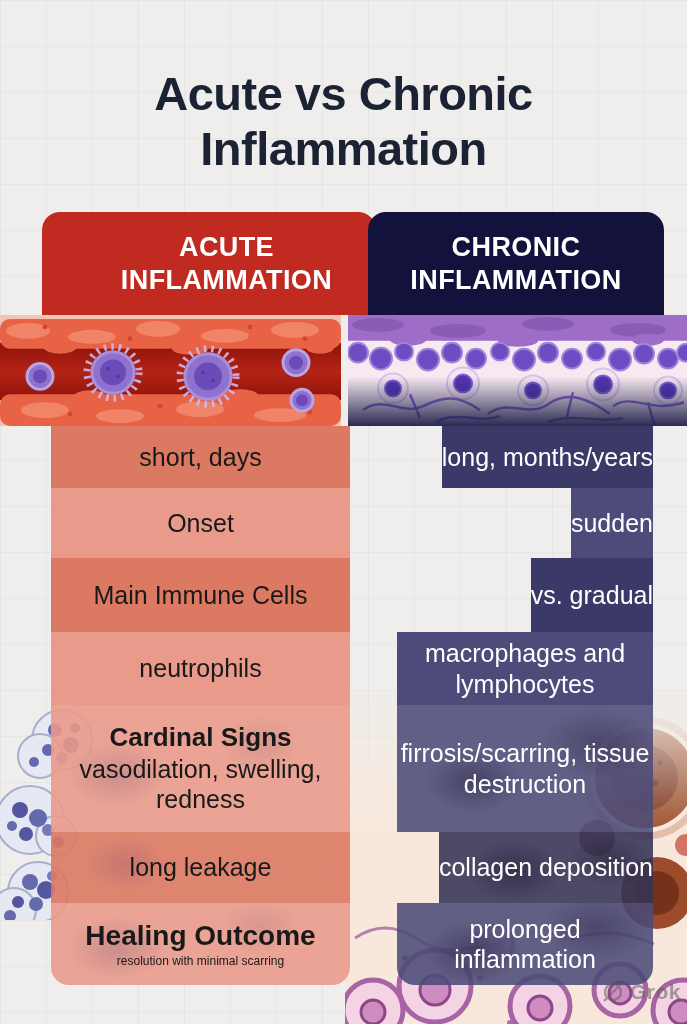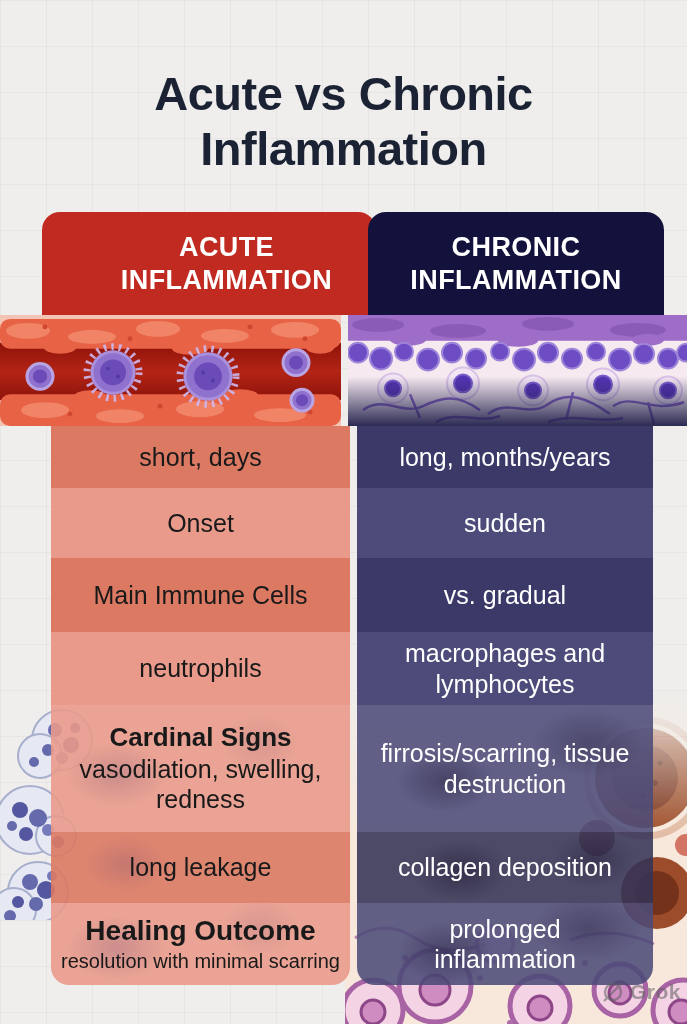--- a/index.html
+++ b/index.html
@@ -32,33 +32,33 @@
   .header{
     position:absolute;top:212px;height:103px;z-index:3;
     display:flex;flex-direction:column;align-items:center;justify-content:center;
     color:#fff;font-size:27px;font-weight:700;line-height:1.22;letter-spacing:.4px;
     border-radius:18px 18px 0 0;text-align:center;
   }
   .header-acute{left:42px;width:299px;background:var(--acute-header,#c02a20);padding-left:35px;}
   .header-chronic{left:368px;width:296px;background:var(--chronic-header,#13123d);}
   .rows{position:absolute;top:426px;z-index:3;display:flex;flex-direction:column;padding-left:9px;}
   .rows-acute{left:42px;width:299px;color:#191919;}
-  .rows-chronic{left:348px;width:296px;color:#ffffff;}
+  .rows-chronic{left:348px;width:296px;color:#ffffff;align-items:flex-end;}
   .row{display:flex;flex-direction:column;align-items:center;justify-content:center;
        text-align:center;font-size:25px;line-height:1.22;}
   .rows .row:nth-child(1){height:62px}
   .rows .row:nth-child(2){height:70px}
   .rows .row:nth-child(3){height:74px}
   .rows .row:nth-child(4){height:73px}
   .rows .row:nth-child(5){height:127px}
   .rows .row:nth-child(6){height:71px}
   .rows .row:nth-child(7){height:82px;border-radius:0 0 18px 18px;}
   .row .txt{max-width:256px;}
   .row .heading{font-weight:700;font-size:26px;}
-  .row .sub{font-size:20px;line-height:1.25;max-width:286px;}
+  .row .sub{font-size:12px;line-height:1.25;max-width:286px;}
   .row .heading-lg{font-weight:700;font-size:28px;}
   
   .rows-acute .dark{background:var(--acute-row-dark,#dc7963);}
   .rows-acute .light{background:var(--acute-row-light,#e99a8b);}
   .rows-acute .light-t{background:
       radial-gradient(70px 45px at 22% 55%, rgba(96,62,110,.22), transparent 70%),
       radial-gradient(55px 40px at 70% 30%, rgba(96,62,110,.12), transparent 70%),
       rgba(233,154,139,.9);}
   .rows-acute .dark-t{background:
       radial-gradient(60px 40px at 25% 45%, rgba(96,62,110,.20), transparent 70%),

